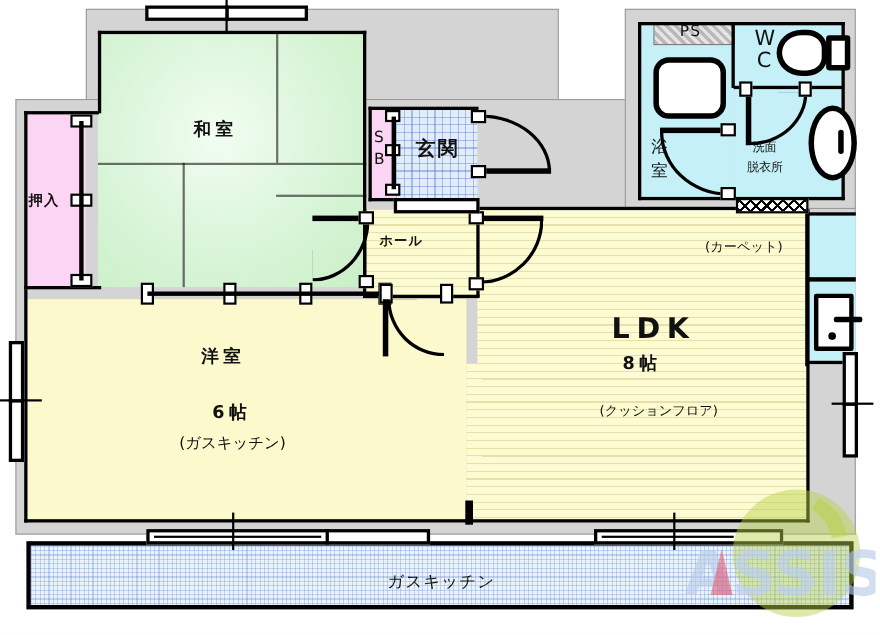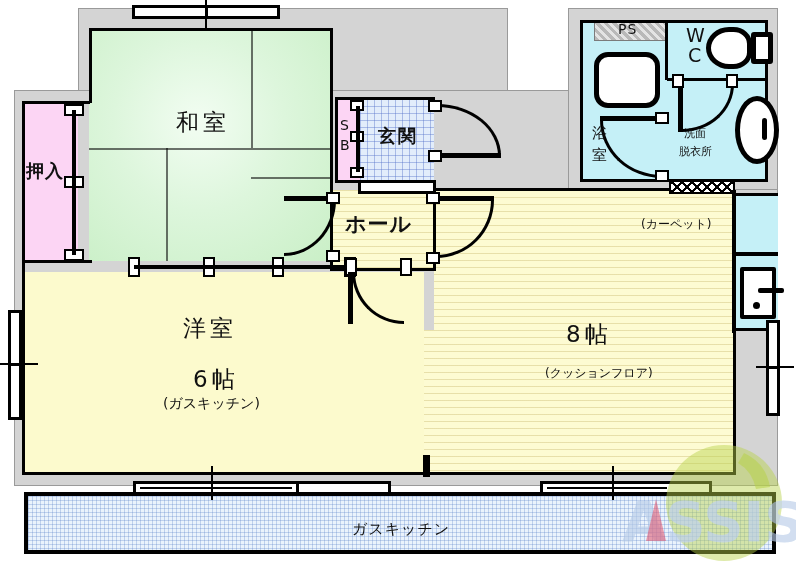--- a/index.html
+++ b/index.html
@@ -31,21 +31,21 @@
       repeating-linear-gradient(to bottom, rgba(80,110,200,.40) 0 1px, transparent 1px 7px),
       #e2edfb;}
   .r-balcony{background:
       repeating-linear-gradient(to right, rgba(90,130,200,.30) 0 1px, transparent 1px 4px),
       repeating-linear-gradient(to bottom, rgba(90,130,200,.30) 0 1px, transparent 1px 4px),
       #eaf3fc;}
   .r-ps{background:repeating-linear-gradient(45deg,#b9b9b9 0 3px,#e4e4e4 3px 6px);}
 
   
   .lbl{position:absolute;color:#111;white-space:nowrap;line-height:1.05;}
-  .lbl-big{font-size:23px;letter-spacing:4px;font-weight:400;}
+  .lbl-big{font-size:16px;letter-spacing:4px;font-weight:700;}
   .lbl-mid{font-size:21px;letter-spacing:2px;font-weight:600;}
   .lbl-sm{font-size:14px;letter-spacing:0px;}
   .lbl-xs{font-size:12px;letter-spacing:0px;}
   .lbl-tiny{font-size:11px;}
   .lbl-ldk{font-size:26px;letter-spacing:6px;font-weight:700;}
   .lbl-ps{font-size:14px;letter-spacing:1px;}
   .lbl-wc{font-size:19px;line-height:.95;font-weight:500;}
 
   
   .k{background:#000;}
@@ -233,29 +233,30 @@
   <div class="abs sink" style="left:740px;top:267px;width:36px;height:52px;"></div>
   <div class="abs k" style="left:758px;top:288px;width:26px;height:5px;border-radius:2px;"></div>
   <div class="abs k" style="left:753px;top:302px;width:7px;height:7px;border-radius:50%;"></div>
 
   <div class="lbl lbl-big" style="left:176px;top:110px;">和室</div>
 
   <div class="lbl lbl-big" style="left:183px;top:316px;">洋室</div>
   <div class="lbl lbl-big" style="left:193px;top:355px;margin-top:12px;">6帖</div>
   <div class="lbl lbl-sm" style="left:163px;top:396px;">(ガスキッチン)</div>
 
+  <div class="lbl lbl-ldk" style="left:556px;top:286px;">LDK</div>
   <div class="lbl lbl-big" style="left:566px;top:322px;">8帖</div>
   <div class="lbl lbl-xs" style="left:545px;top:367px;">(クッションフロア)</div>
   <div class="lbl lbl-xs" style="left:641px;top:218px;">(カーペット)</div>
 
-  <div class="lbl lbl-mid" style="left:345px;top:213px;font-size:21px;letter-spacing:1px;">ホール</div>
+  <div class="lbl lbl-mid" style="left:345px;top:213px;font-size:12px;letter-spacing:1px;">ホール</div>
 
   <div class="lbl lbl-mid" style="left:378px;top:127px;font-size:18px;">玄関</div>
 
-  <div class="lbl lbl-mid" style="left:26px;top:162px;font-size:18px;letter-spacing:1px;">押入</div>
+  <div class="lbl lbl-mid" style="left:26px;top:176px;font-size:13px;letter-spacing:1px;">押入</div>
 
   <div class="lbl lbl-sm" style="left:340px;top:118px;">S</div>
   <div class="lbl lbl-sm" style="left:340px;top:138px;">B</div>
 
   <div class="lbl lbl-sm" style="left:592px;top:126px;font-size:15px;">浴</div>
   <div class="lbl lbl-sm" style="left:592px;top:148px;font-size:15px;">室</div>
 
   <div class="lbl lbl-tiny" style="left:684px;top:128px;">洗面</div>
   <div class="lbl lbl-tiny" style="left:679px;top:146px;">脱衣所</div>
 

